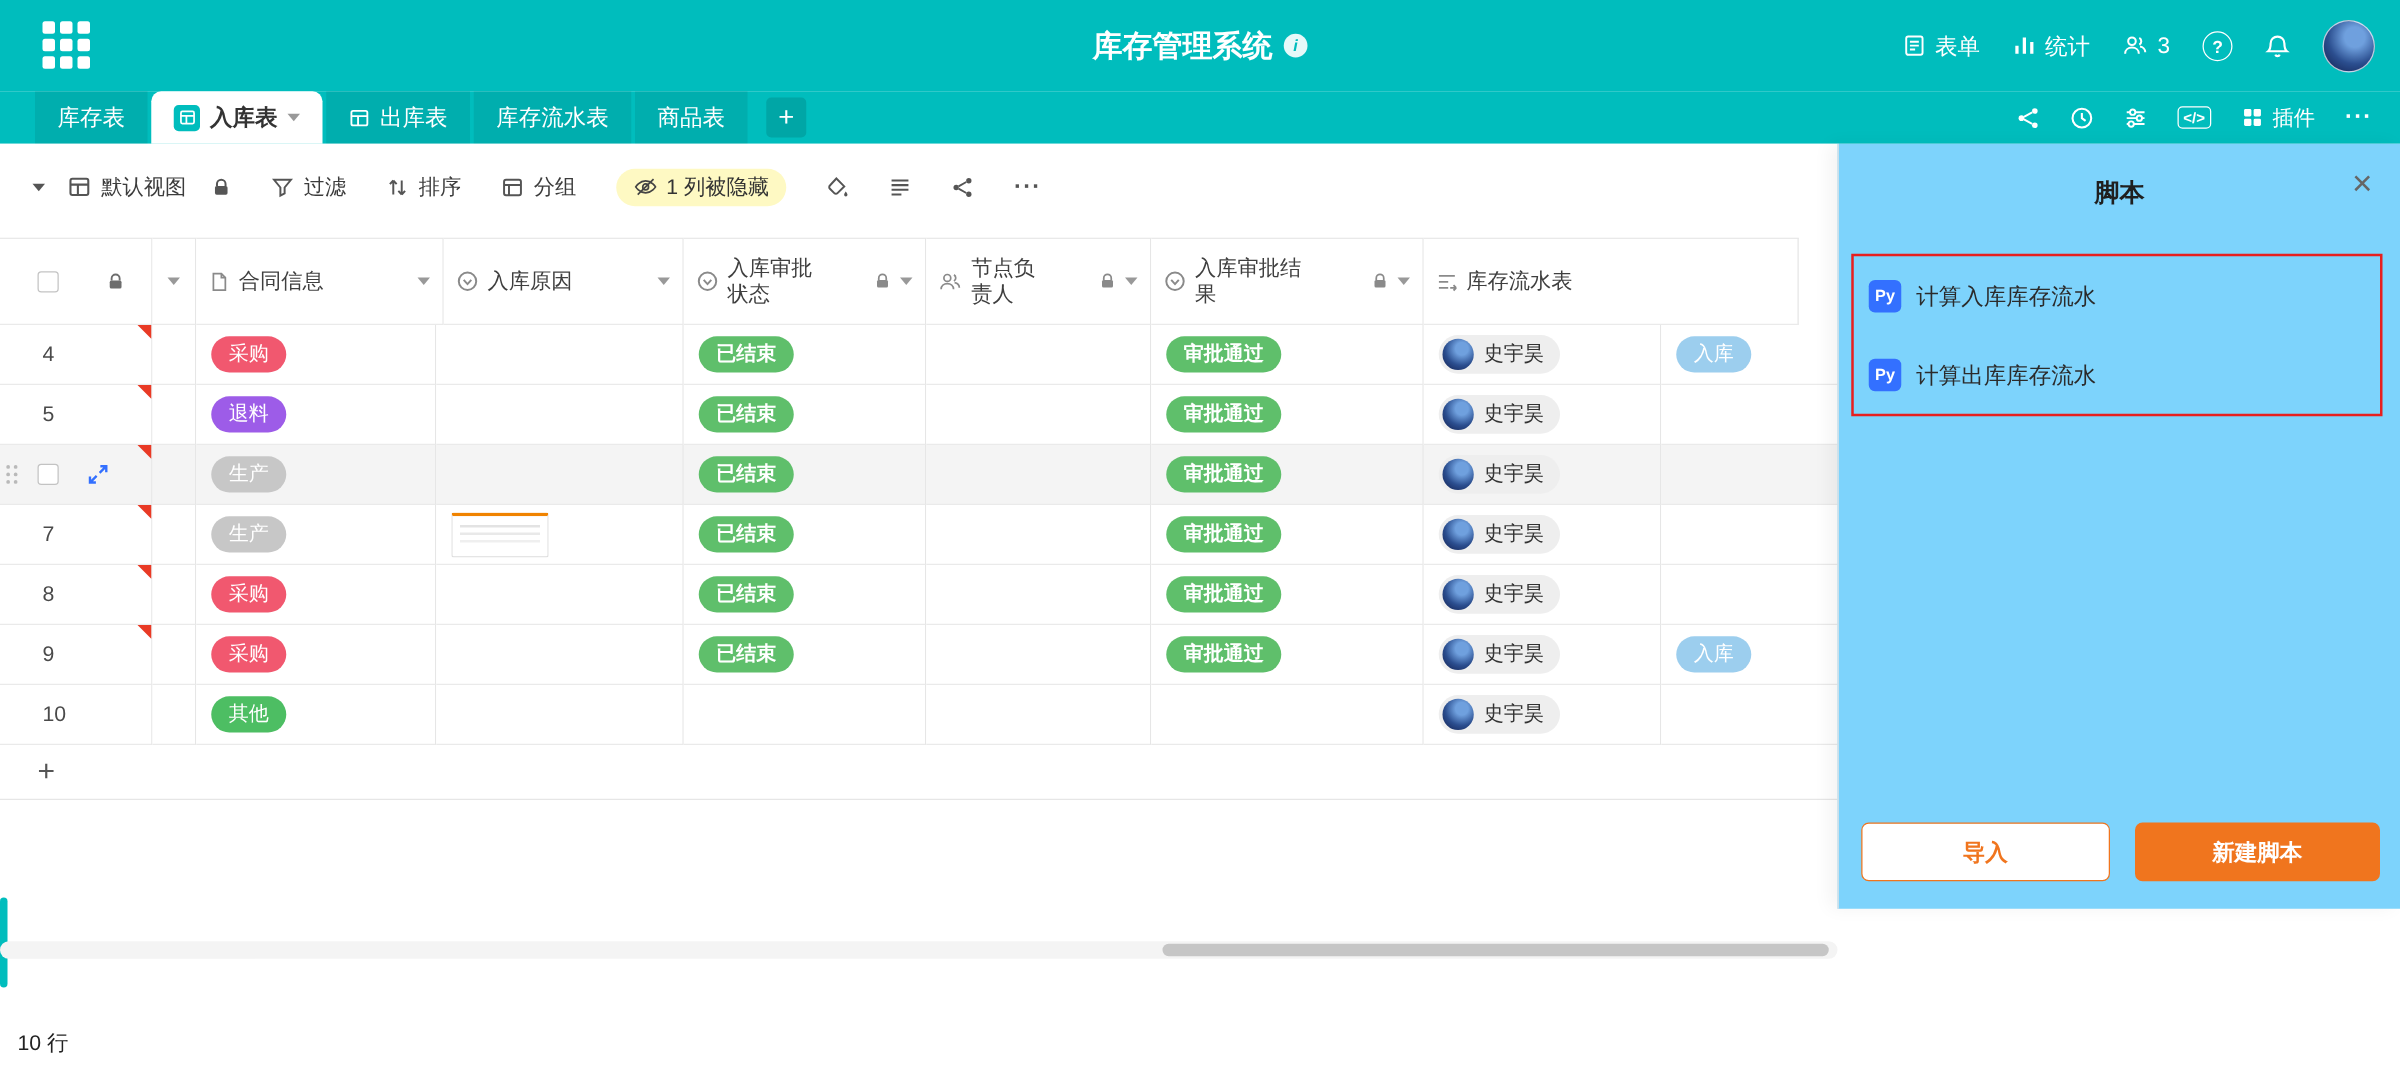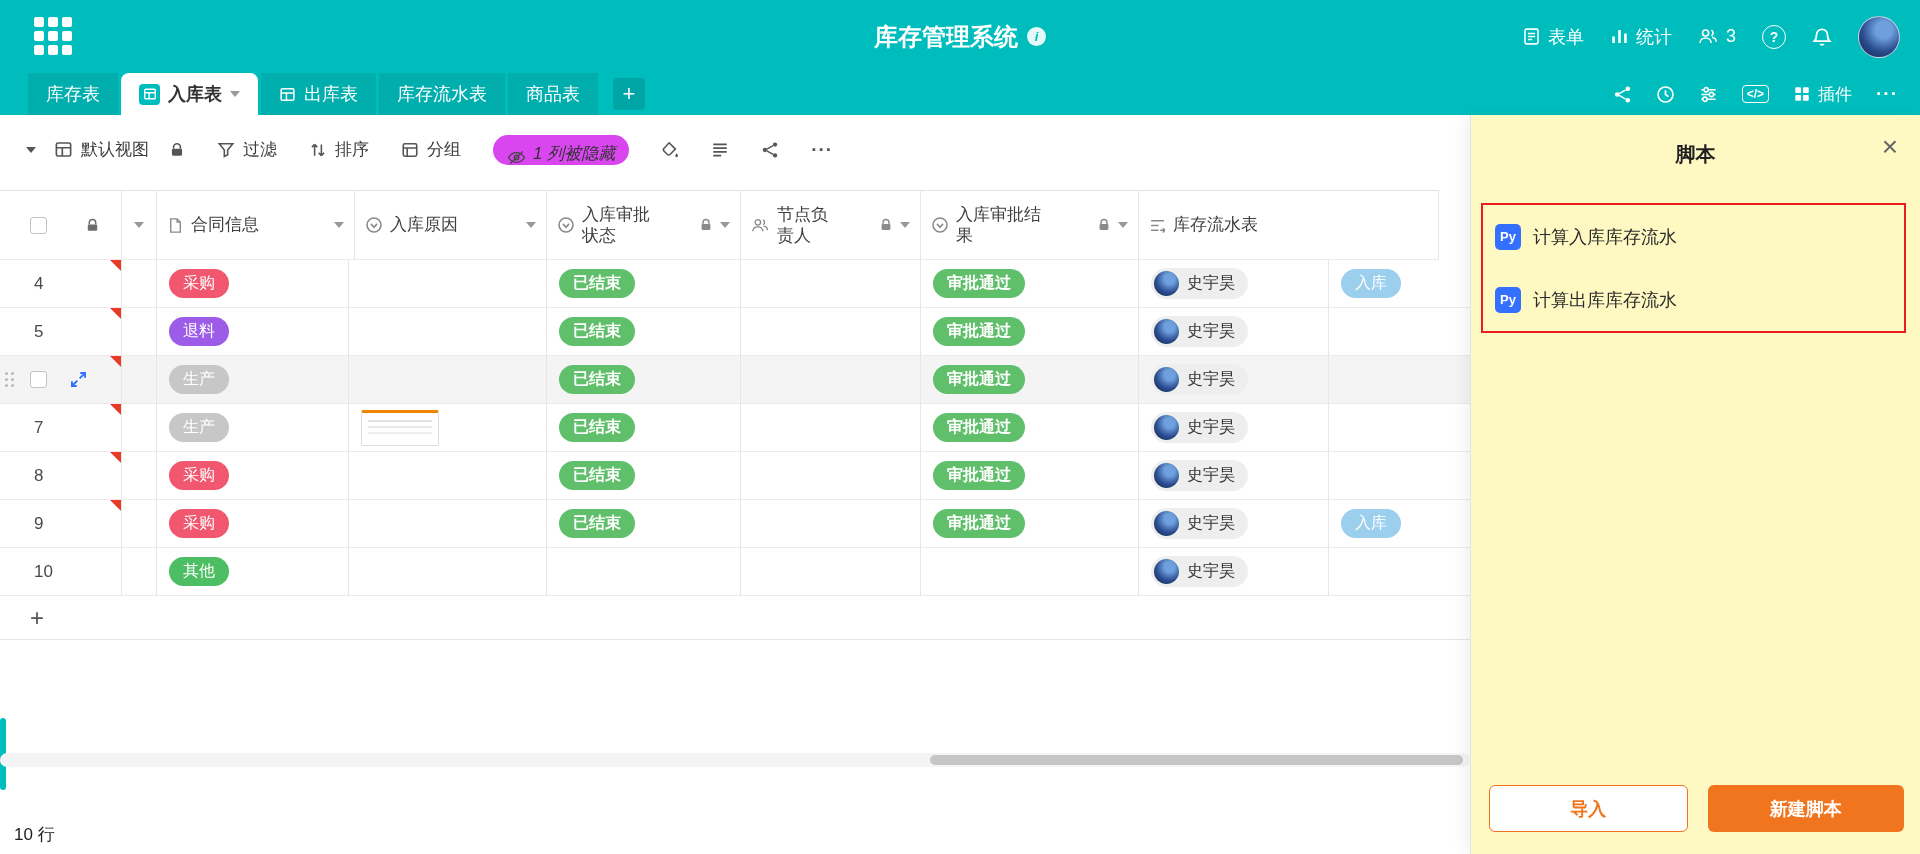--- a/index.html
+++ b/index.html
@@ -39,21 +39,21 @@
   .tab-actions{position:absolute;right:22px;top:0;height:42px;display:flex;align-items:center;gap:24px;color:#fff;font-size:17px;}
   .code-box{border:1.5px solid #fff;border-radius:4px;padding:1px 4px;font-size:12px;font-weight:bold;}
   .ellipsis{font-weight:bold;letter-spacing:1px;font-size:19px;}
 
   
   .toolbar{position:absolute;left:0;top:115px;width:1470px;height:69px;background:#fff;
     display:flex;align-items:center;gap:32px;padding-left:26px;color:#3c3c3c;font-size:17px;}
   .tb-item{display:flex;align-items:center;gap:8px;cursor:pointer;white-space:nowrap;}
   .chev{width:0;height:0;border-left:5px solid transparent;border-right:5px solid transparent;border-top:6px solid #999;}
   .chev.dark{border-top-color:#555;}
-  .hidden-pill{background:#d946ef;border-radius:15px;height:30px;padding:0 14px;display:flex;align-items:flex-end;gap:7px;color:#333;font-style:italic;}
+  .hidden-pill{background:#fef9c3;border-radius:15px;height:30px;padding:0 14px;display:flex;align-items:center;gap:7px;color:#333;}
 
   
   .grid{position:absolute;left:0;top:190px;width:1470px;overflow:hidden;}
   .grid-row,.grid-header{display:flex;width:1629px;}
   .g-cell{flex-shrink:0;display:flex;align-items:center;background:#fff;
     border-right:1px solid #E6E6E6;border-bottom:1px solid #EAEAEA;position:relative;}
   .grid-header .g-cell{height:70px;border-top:1px solid #E2E2E2;color:#444;font-size:17px;gap:7px;padding:0 10px;line-height:1.25;cursor:pointer;}
   .grid-row .g-cell{height:48px;padding:0 12px;cursor:pointer;}
   .c-sel{width:122px;padding:0!important;}
   .c-hid{width:35px;justify-content:center;padding:0!important;}
@@ -98,21 +98,21 @@
     padding-left:30px;font-size:24px;color:#555;cursor:pointer;background:#fff;}
   .expand-ic{color:var(--hover-blue);}
 
   
   .h-scrollbar{position:absolute;left:0;top:753px;width:1470px;height:14px;background:#F4F4F4;border-radius:7px;}
   .h-thumb{position:absolute;left:930px;top:2px;width:533px;height:10px;border-radius:5px;background:#C6C6C6;cursor:pointer;}
   .v-scrollbar{position:absolute;left:0;top:718px;width:6px;height:72px;border-radius:3px;background:var(--teal);cursor:pointer;}
   .status-bar{position:absolute;left:14px;bottom:8px;font-size:17px;color:#222;}
 
   
-  .panel{position:absolute;left:1470px;top:115px;width:450px;height:739px;background:#fef9c3;
+  .panel{position:absolute;left:1470px;top:115px;width:450px;height:612px;background:#7dd3fc;
     border-left:1px solid #E4E4E4;box-shadow:-6px 0 14px rgba(0,0,0,.05);}
   .panel-title{position:absolute;left:0;right:0;top:26px;text-align:center;font-size:20px;font-weight:bold;color:#1f1f1f;}
   .panel-close{position:absolute;right:22px;top:18px;font-size:28px;color:#666;cursor:pointer;line-height:1;}
   .hl-box{position:absolute;left:10px;right:14px;top:88px;height:130px;border:2px solid var(--highlight-red);}
   .script-item{height:63px;display:flex;align-items:center;gap:12px;padding-left:12px;cursor:pointer;}
   .py{width:26px;height:26px;border-radius:5px;background:var(--py-blue);color:#fff;font-size:13px;font-weight:bold;
     display:flex;align-items:center;justify-content:center;flex-shrink:0;}
   .script-label{font-size:18px;color:#2b2b2b;}
   .panel-btns{position:absolute;left:18px;right:16px;bottom:22px;display:flex;gap:20px;}
   .btn{flex:1;height:47px;border-radius:6px;font-size:18px;font-weight:600;display:flex;align-items:center;justify-content:center;cursor:pointer;}

